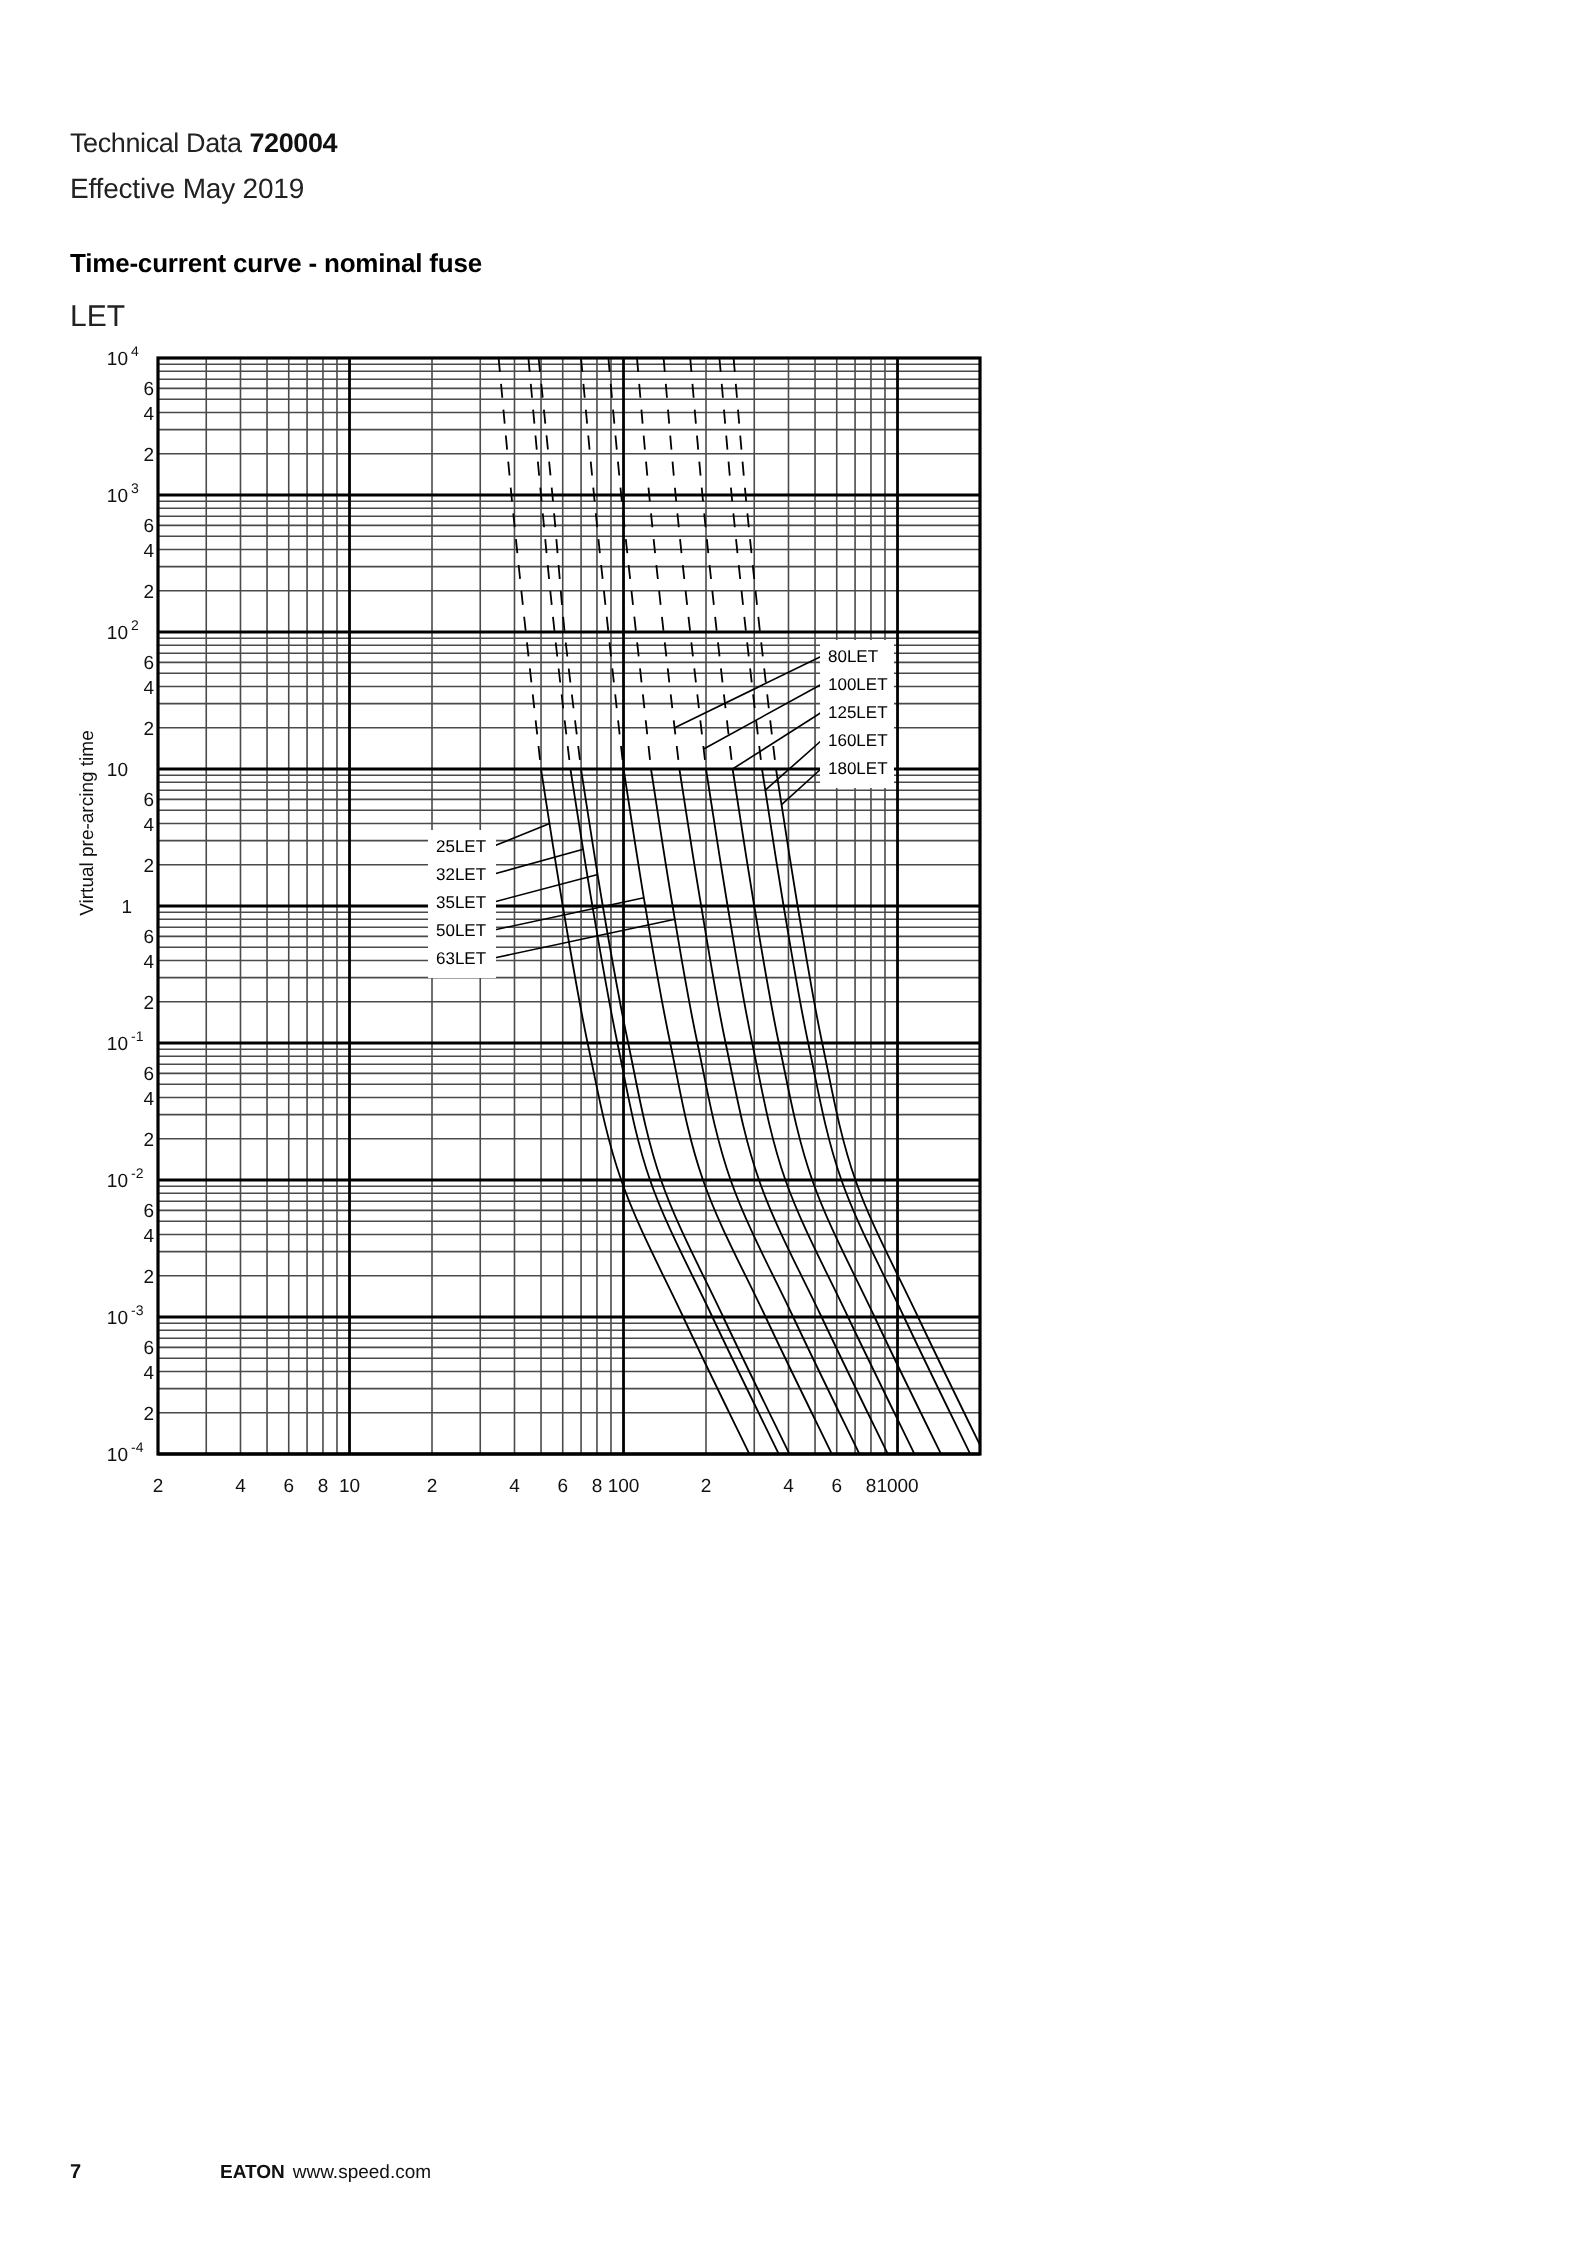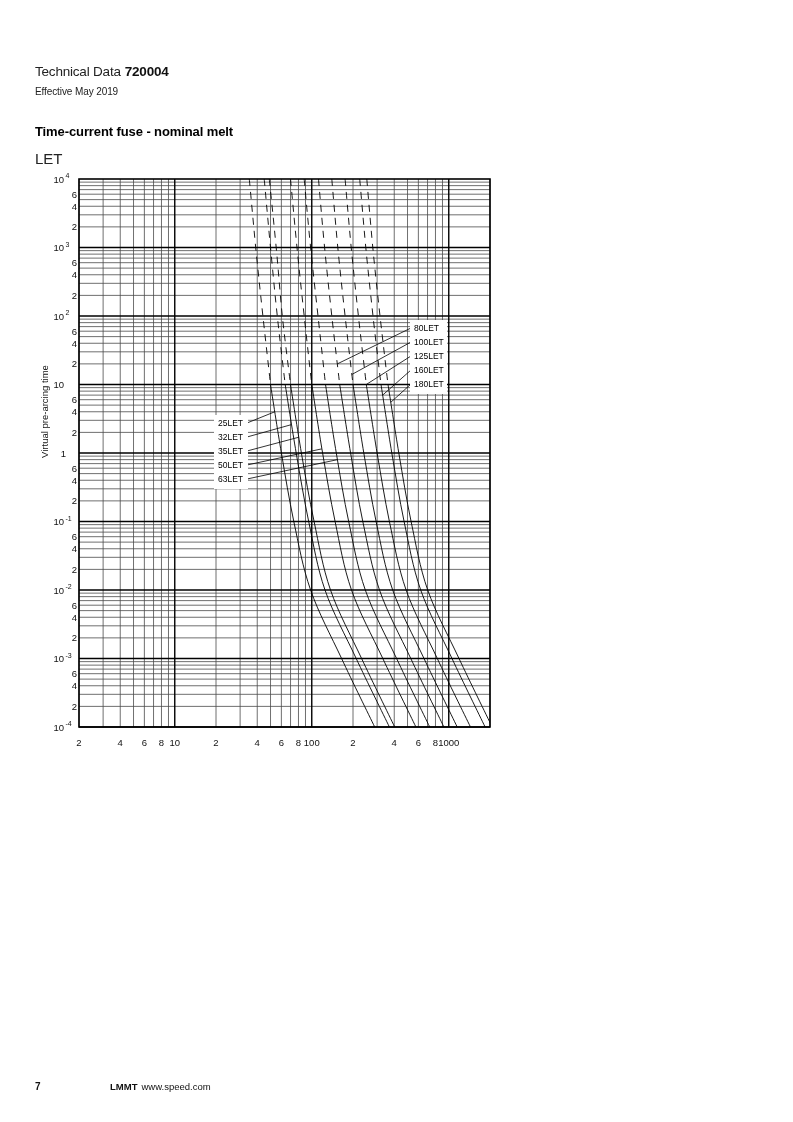--- a/index.html
+++ b/index.html
@@ -3,21 +3,21 @@
 <meta charset="utf-8">
 <style>
   html,body{margin:0;padding:0;background:#e8e8e8;}
   .page{
     position:relative;width:793px;height:1122px;background:#ffffff;
     font-family:"Liberation Sans","DejaVu Sans",sans-serif;color:#1a1a1a;
     overflow:hidden;margin:0 auto;
   }
   .hdr-left{position:absolute;left:35px;top:64px;font-size:13.5px;letter-spacing:-0.2px;color:#222;}
   .hdr-left b{font-weight:bold;color:#111;margin-left:4px;}
-  .hdr-sub{position:absolute;left:35px;top:86px;font-size:10px;letter-spacing:-0.1px;color:#222;}
+  .hdr-sub{position:absolute;left:35px;top:86px;font-size:14px;letter-spacing:-0.1px;color:#222;}
   .hdr-right{position:absolute;right:69px;top:64px;font-size:13.5px;letter-spacing:-0.2px;color:#111;white-space:nowrap;}
   .hdr-right .desc{margin-left:9px;}
   .sec-title{position:absolute;left:35px;top:124px;font-size:13px;font-weight:bold;letter-spacing:-0.1px;color:#000;}
   .series-label{position:absolute;left:35px;top:150px;font-size:15px;color:#222;}
   .chart-svg{position:absolute;left:0;top:0;}
   .x-title{position:absolute;left:79px;top:757px;width:411px;text-align:center;font-size:9.5px;color:#111;}
   .y-title{position:absolute;left:-36px;top:406px;width:160px;text-align:center;font-size:9.5px;color:#111;
            transform:rotate(-90deg);}
   .footer{position:absolute;left:0;top:1081px;width:793px;font-size:9.5px;color:#111;}
   .footer .pageno{position:absolute;left:35px;top:0;font-weight:bold;font-size:10px;}
@@ -27,21 +27,21 @@
 </head>
 <body>
 
 <div class="page">
 
   <div class="hdr-left">
     <span>Technical Data</span><b>720004</b>
   </div>
   <div class="hdr-sub">Effective May 2019</div>
 
-  <div class="sec-title">Time-current fuse - nominal melt</div>
+  <div class="sec-title">Time-current curve - nominal fuse</div>
   <div class="series-label">LET</div>
 
   <svg id="chart" class="chart-svg" width="793" height="820" viewBox="0 0 793 820">
       <defs>
         <clipPath id="plotclip">
           <rect x="79" y="179" width="411" height="548"></rect>
         </clipPath>
       </defs>
       <g stroke="#4a4a4a" stroke-width="0.8">
         <line x1="79" y1="179" x2="79" y2="727"></line>
@@ -258,15 +258,15 @@
         <text x="77" y="709.8794452970172" font-size="9.5" text-anchor="end" font-family="Liberation Sans, DejaVu Sans, sans-serif" fill="#111">2</text>
         <text x="64" y="730.5" font-size="9.5" text-anchor="end" font-family="Liberation Sans, DejaVu Sans, sans-serif" fill="#111">10</text>
         <text x="65.5" y="726" font-size="7" text-anchor="start" font-family="Liberation Sans, DejaVu Sans, sans-serif" fill="#111">-4</text>
       </g>
     </svg>
 
   <div class="y-title">Virtual pre-arcing time</div>
 
   <div class="footer">
     <span class="pageno">7</span>
-    <span class="brand"><b>LMMT</b><span>www.speed.com</span></span>
+    <span class="brand"><b>EATON</b><span>www.speed.com</span></span>
   </div>
 </div>
 
 </body></html>

